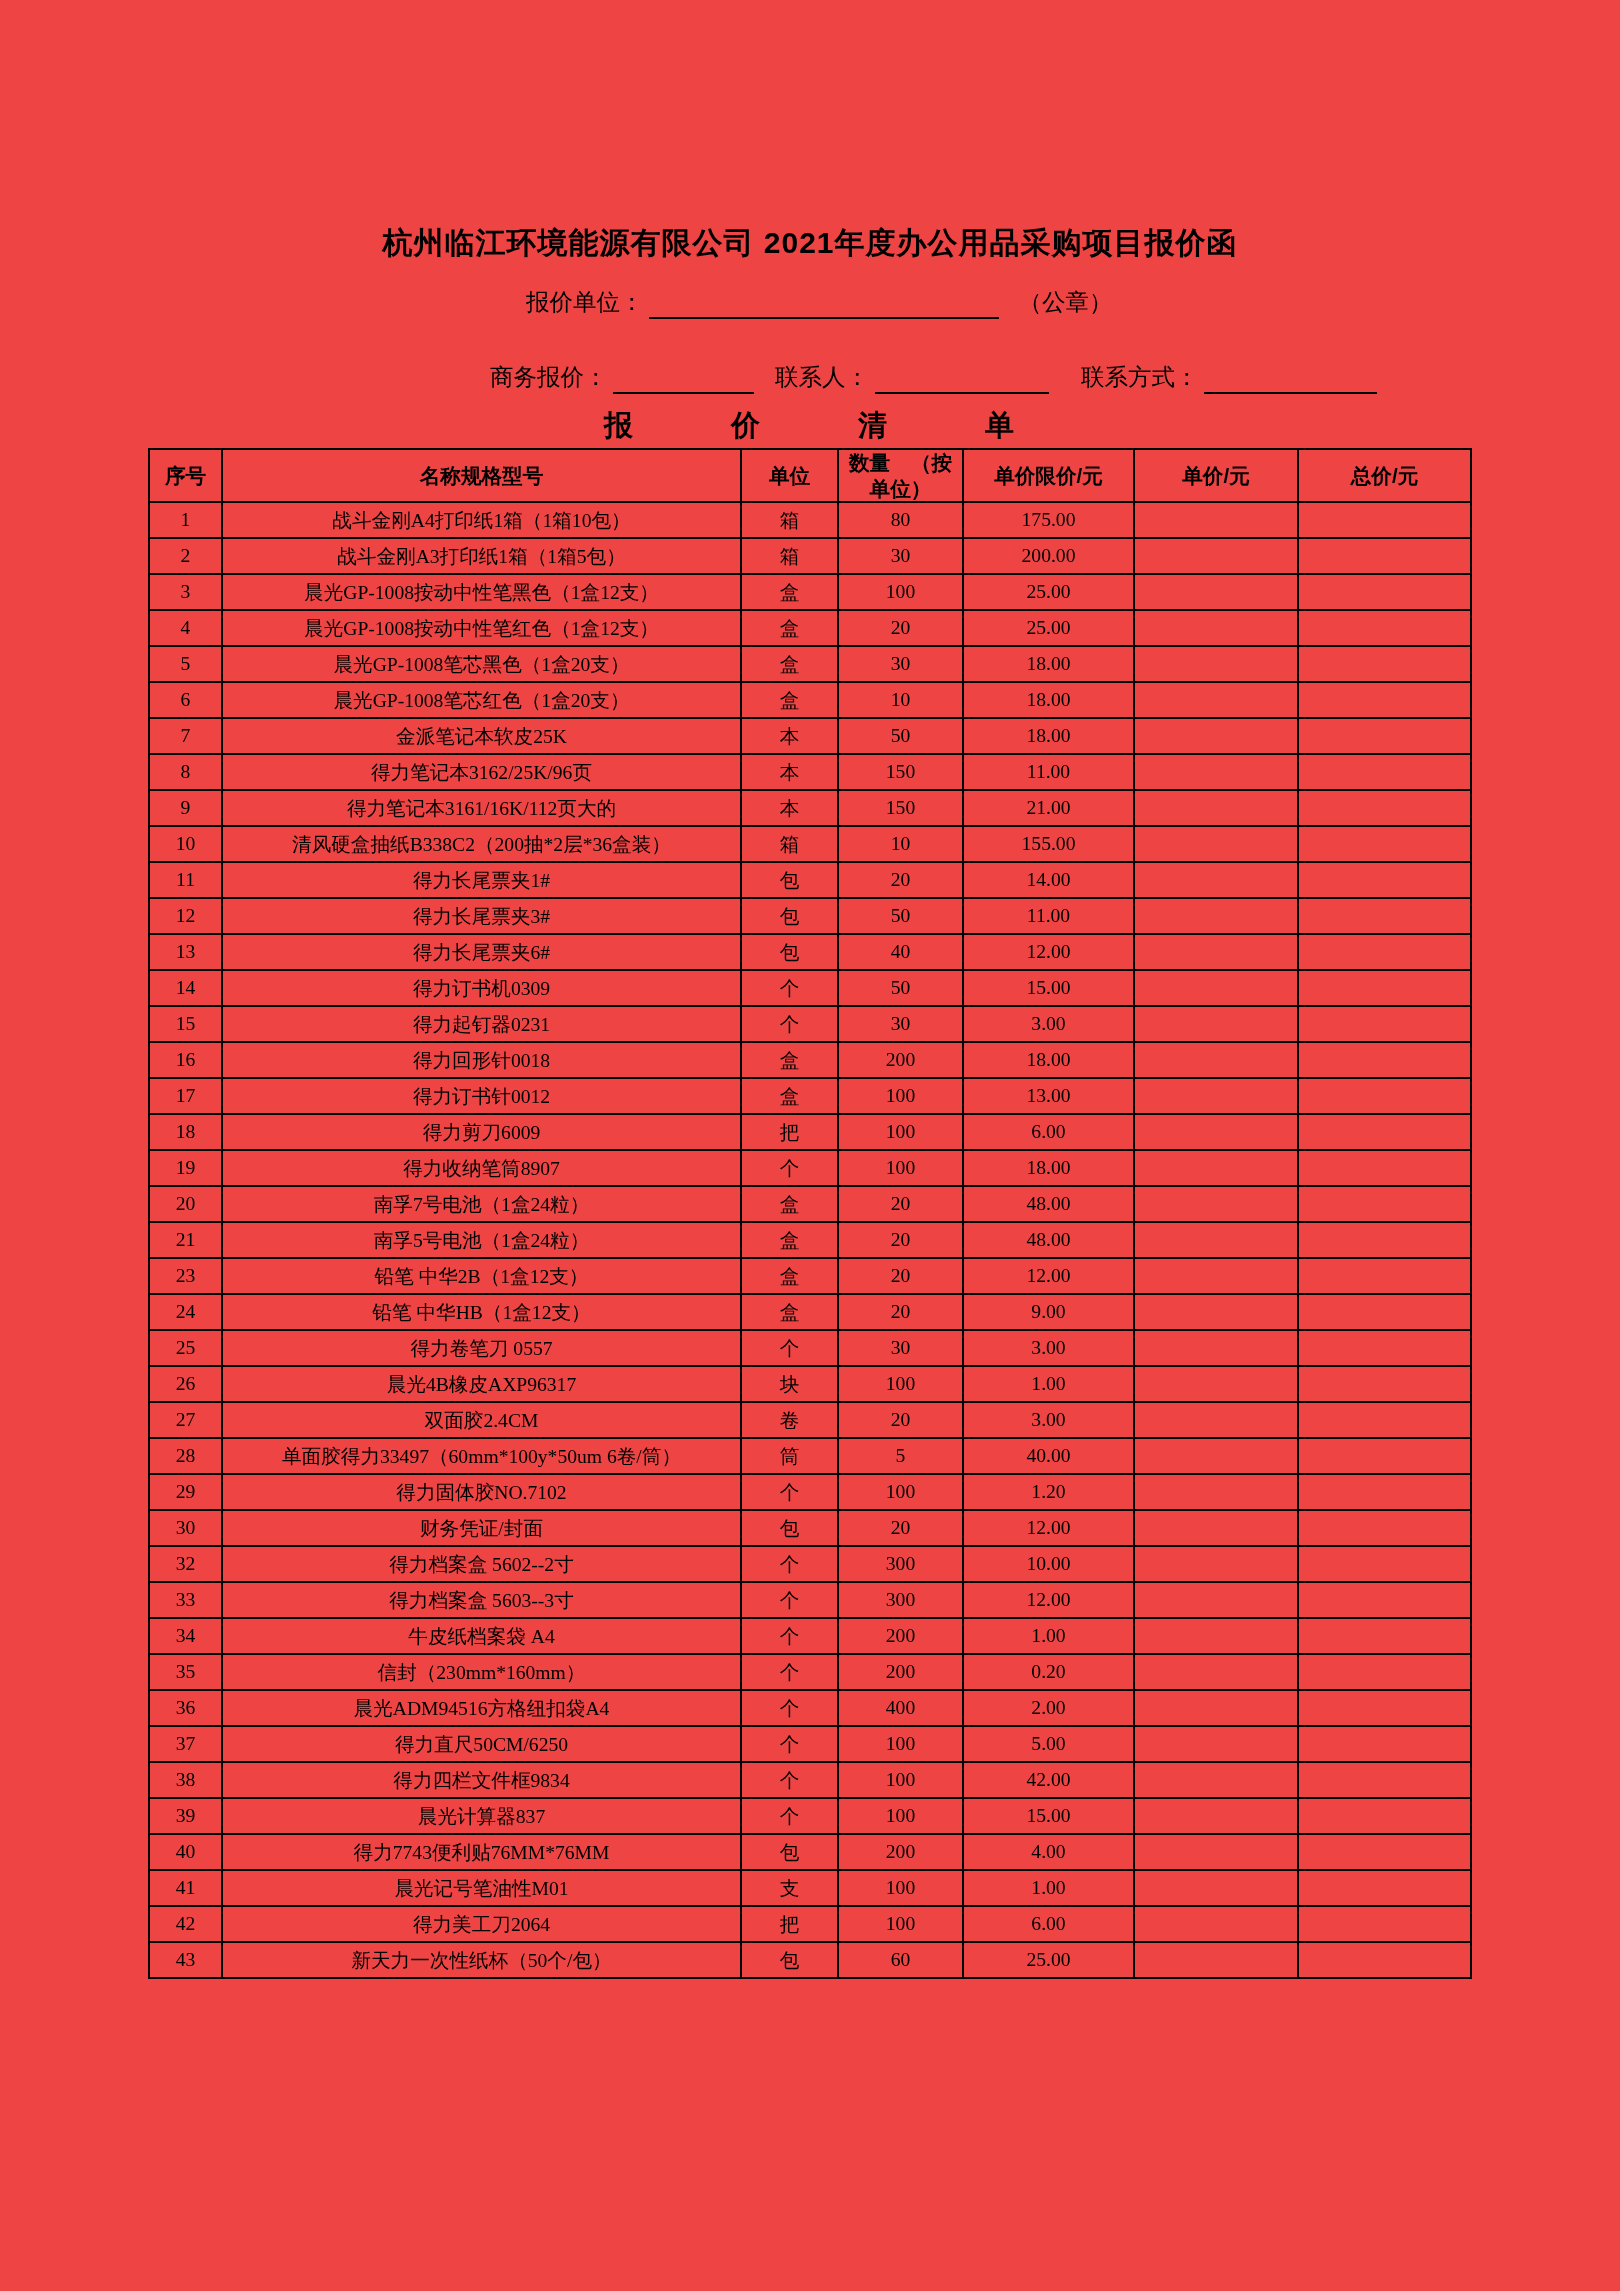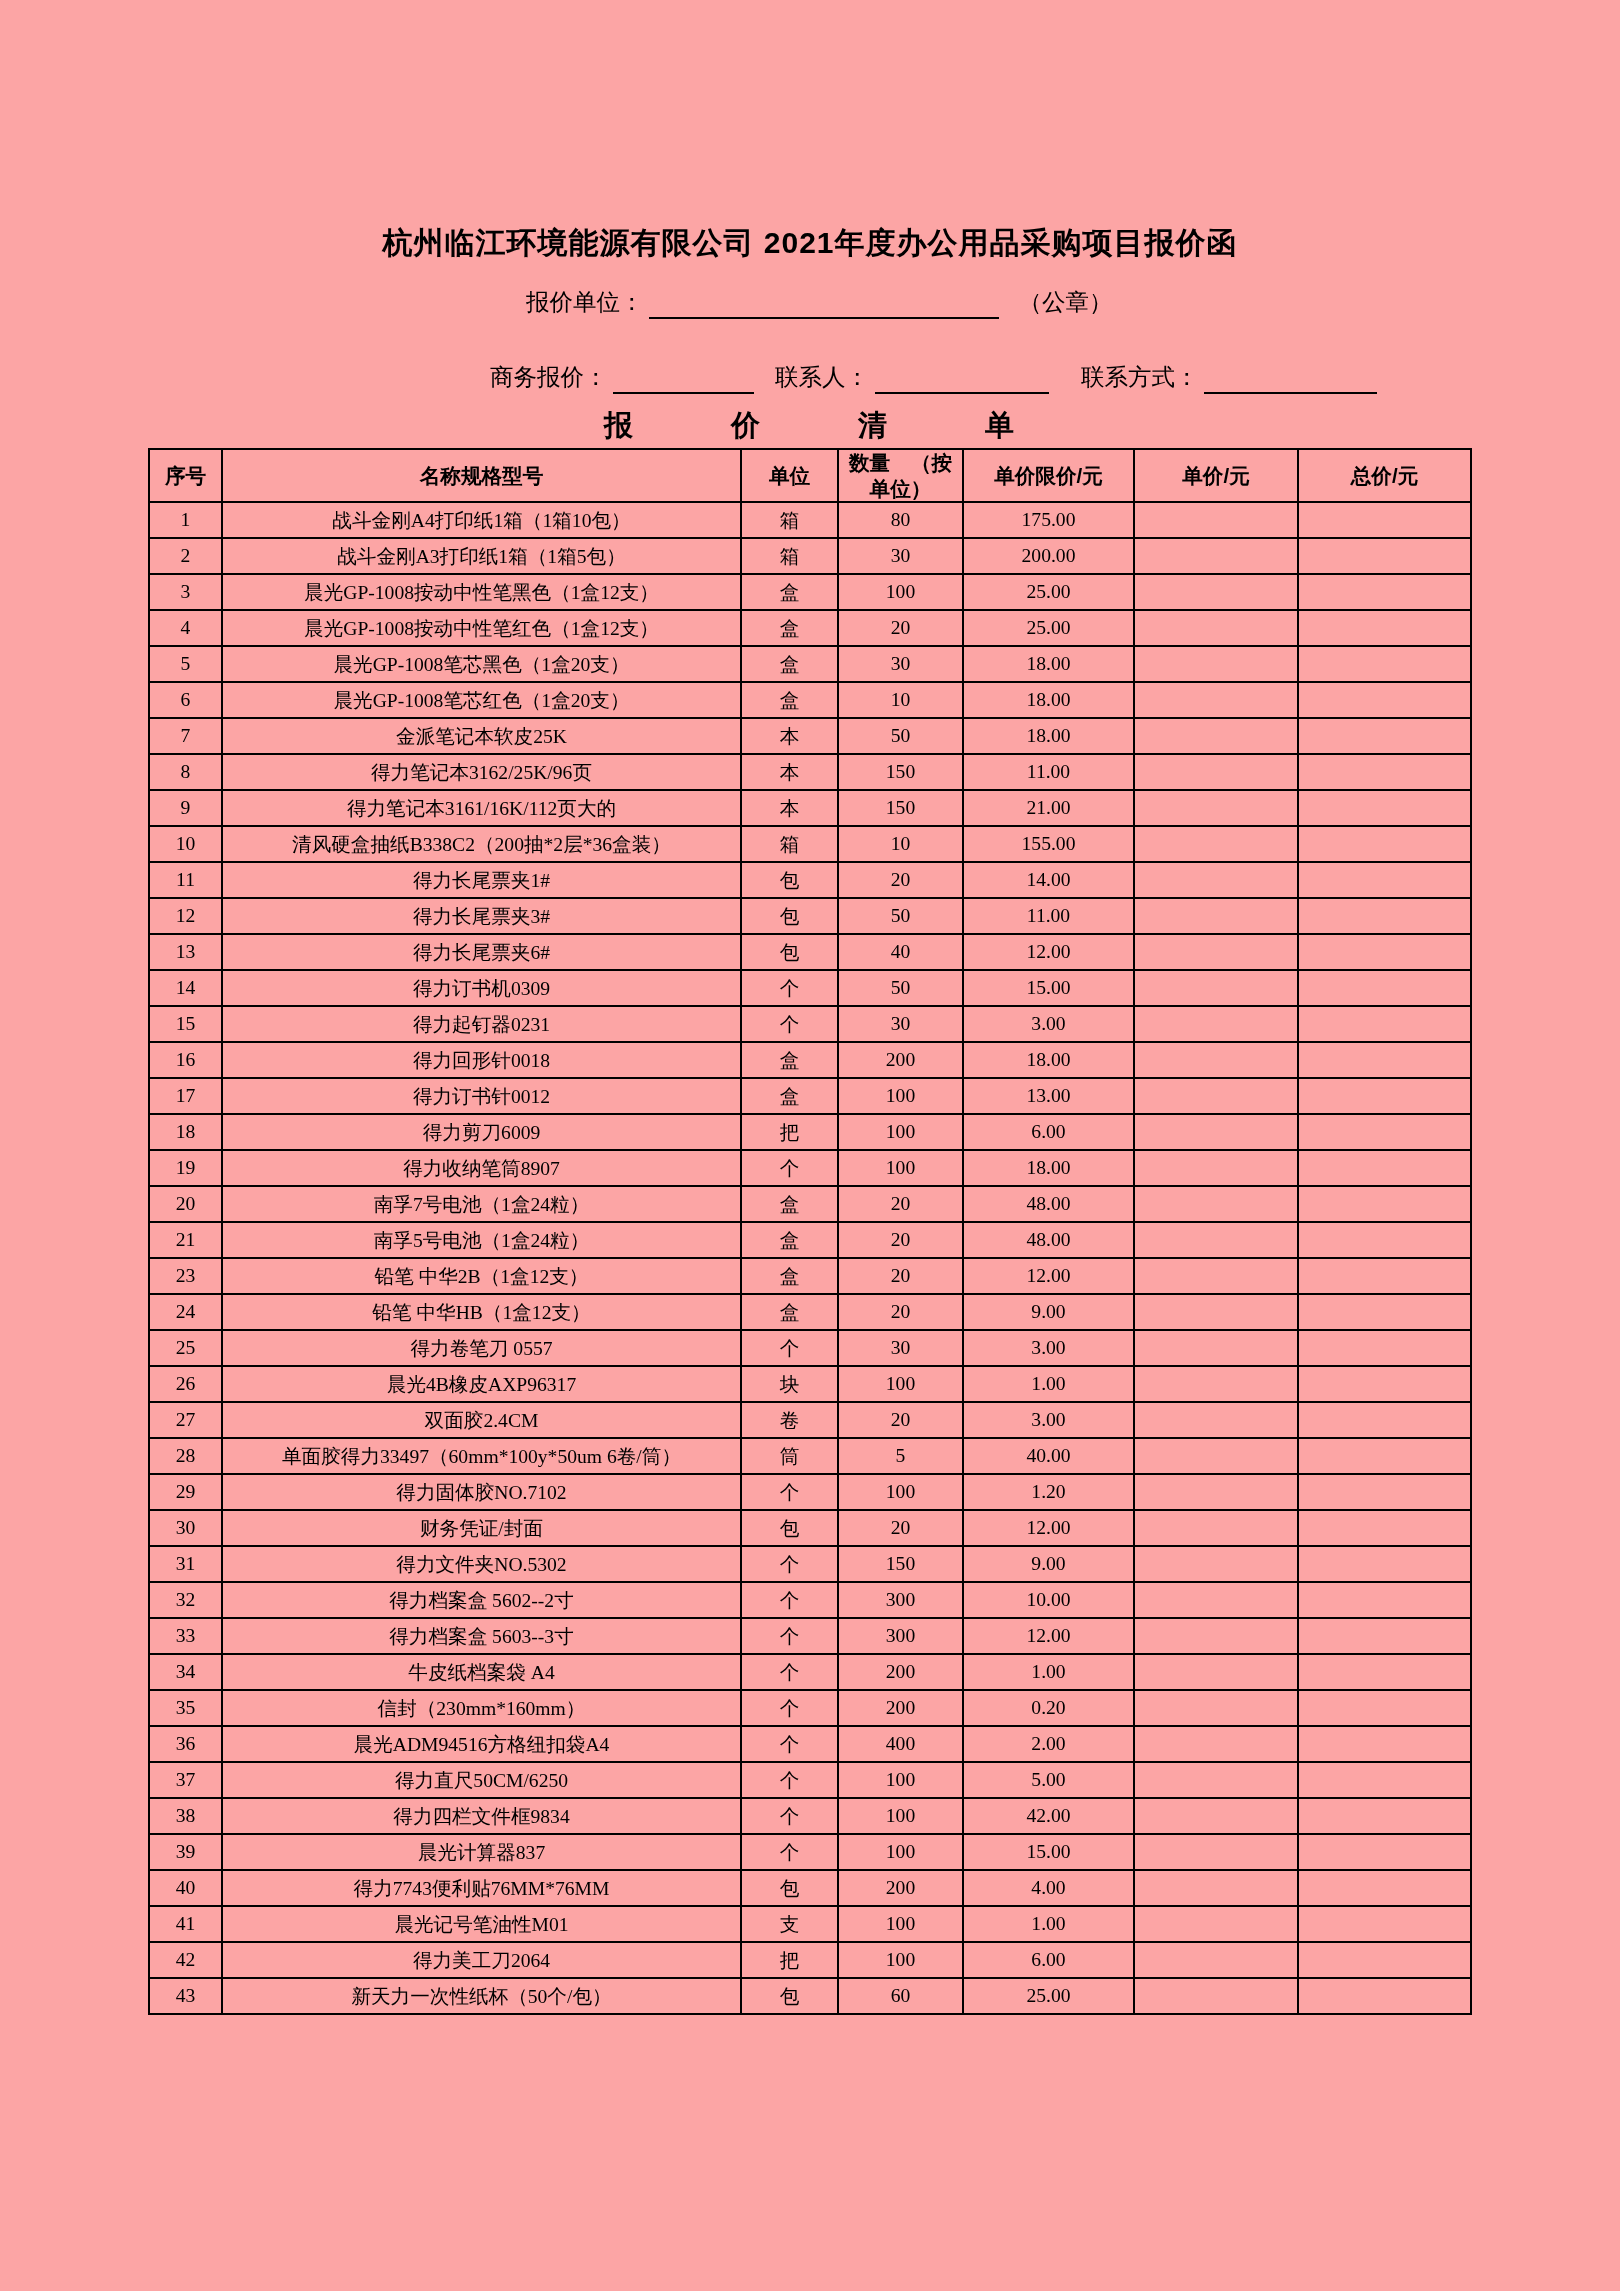--- a/index.html
+++ b/index.html
@@ -3,21 +3,21 @@
 <meta charset="utf-8">
 <style>
   * { margin:0; padding:0; box-sizing:border-box; }
   html,body { background:#ffffff; }
   body {
     width:1620px; height:2292px;
     position:relative;
     color:#000;
     font-family:"Liberation Serif","DejaVu Serif",serif;
   }
-  .page { position:absolute; inset:0; background:#fca5a5; }
+  .page { position:absolute; inset:0; background:#ef4444; }
 
   .doc-title {
     position:absolute; top:223px; left:0; width:100%;
     text-align:center;
     font-family:"Liberation Sans","DejaVu Sans",sans-serif;
     font-weight:700; font-size:30px; letter-spacing:1px;
   }
 
   .form-line {
     position:absolute;
@@ -369,29 +369,20 @@
         <tr>
           <td>30</td>
           <td>财务凭证/封面</td>
           <td>包</td>
           <td>20</td>
           <td>12.00</td>
           <td></td>
           <td></td>
         </tr>
         <tr>
-          <td>31</td>
-          <td>得力文件夹NO.5302</td>
-          <td>个</td>
-          <td>150</td>
-          <td>9.00</td>
-          <td></td>
-          <td></td>
-        </tr>
-        <tr>
           <td>32</td>
           <td>得力档案盒 5602--2寸</td>
           <td>个</td>
           <td>300</td>
           <td>10.00</td>
           <td></td>
           <td></td>
         </tr>
         <tr>
           <td>33</td>

